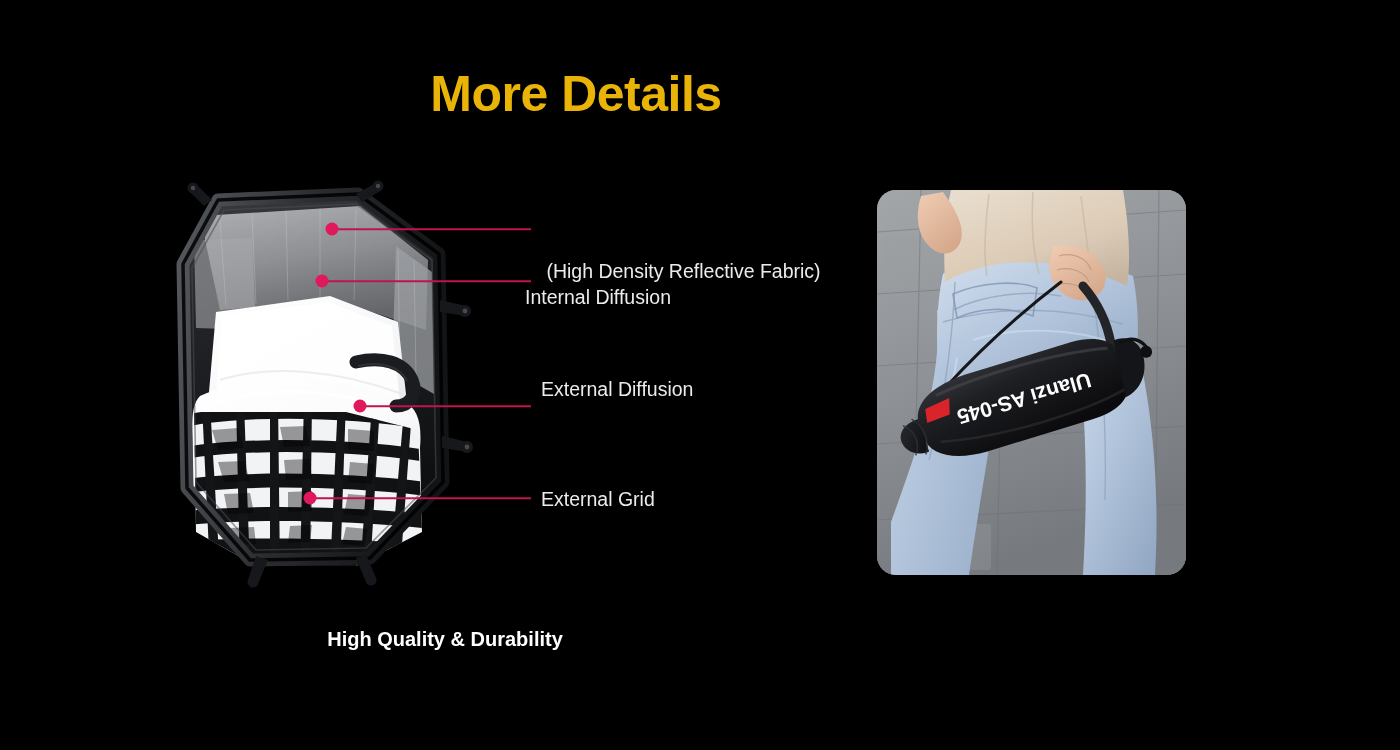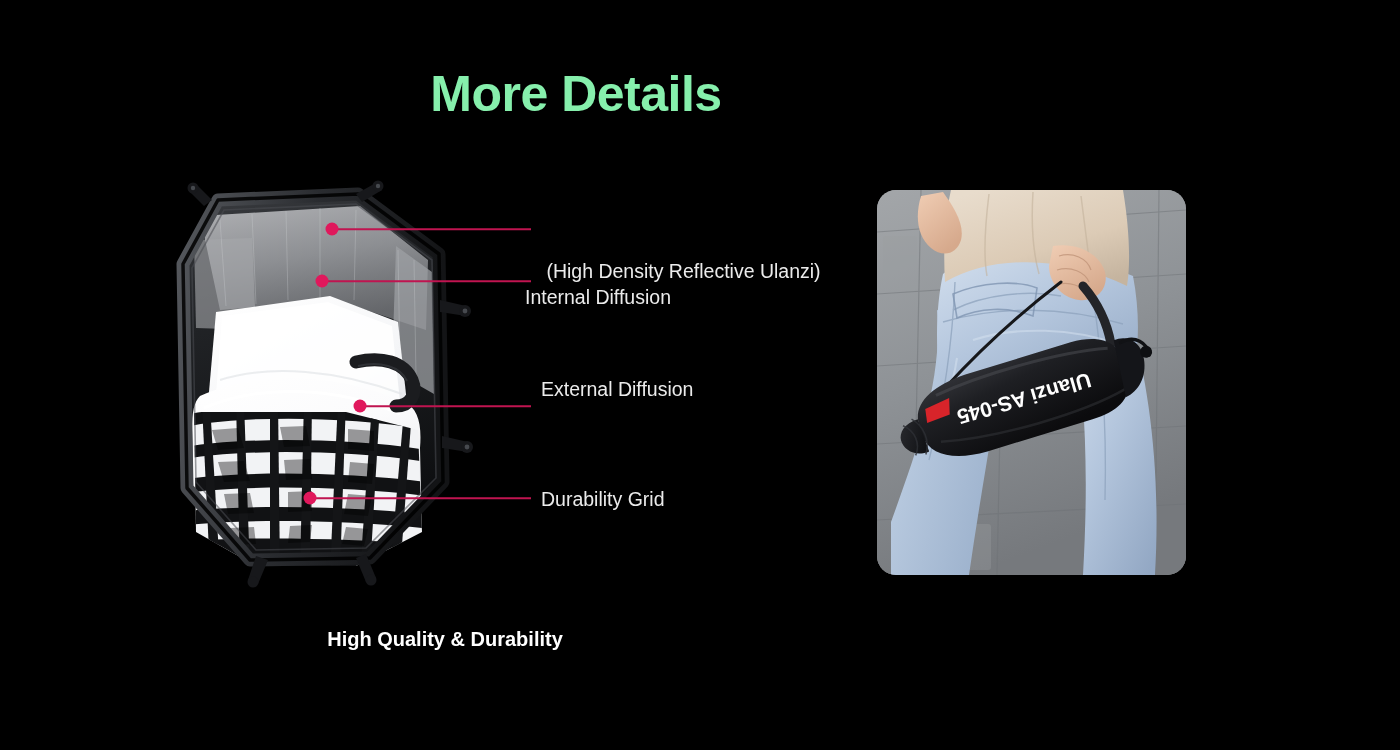--- a/index.html
+++ b/index.html
@@ -21,21 +21,21 @@
     background: #000000;
   }
 
   
   .page-title {
     position: absolute;
     left: 0;
     top: 64px;
     width: 1152px;
     text-align: center;
-    color: #86efac;
+    color: #eab308;
     font-size: 50px;
     font-weight: bold;
     letter-spacing: -0.5px;
     line-height: 60px;
   }
 
   
   .panel-left  { position: absolute; left: 140px; top: 170px; width: 700px; height: 430px; }
   .panel-right { position: absolute; left: 877px; top: 190px; width: 309px; height: 385px; }
 
@@ -239,34 +239,34 @@
           <circle cx="305" cy="131" r="2.4"></circle>
           <circle cx="307" cy="267" r="2.4"></circle>
         </g>
       </svg>
     </div>
   </div>
 
   <div class="callout-line" style="left:332px; top:229px; width:199px;"></div>
   <div class="callout-dot" style="left:332px; top:229px;"></div>
   <div class="callout-label" style="left:541px; top:206px;">
-    <div> (High Density Reflective Ulanzi)</div>
+    <div> (High Density Reflective Fabric)</div>
   </div>
 
   <div class="callout-line" style="left:322px; top:281px; width:209px;"></div>
   <div class="callout-dot" style="left:322px; top:281px;"></div>
   <div class="callout-label" style="left:525px; top:268px;margin-top:16px;">Internal Diffusion</div>
 
   <div class="callout-line" style="left:360px; top:406px; width:171px;"></div>
   <div class="callout-dot" style="left:360px; top:406px;"></div>
   <div class="callout-label" style="left:541px; top:376px;">External Diffusion</div>
 
   <div class="callout-line" style="left:310px; top:498px; width:221px;"></div>
   <div class="callout-dot" style="left:310px; top:498px;"></div>
-  <div class="callout-label" style="left:541px; top:486px;">Durability Grid</div>
+  <div class="callout-label" style="left:541px; top:486px;">External Grid</div>
 
   <div class="panel-right">
     <div class="photo">
       <svg viewBox="0 0 309 385" xmlns="http://www.w3.org/2000/svg">
         <defs>
           <linearGradient id="ground" x1="0" y1="0" x2="0.3" y2="1">
             <stop offset="0" stop-color="#a3a6a9"></stop>
             <stop offset="0.5" stop-color="#8e9296"></stop>
             <stop offset="1" stop-color="#76797d"></stop>
           </linearGradient>

